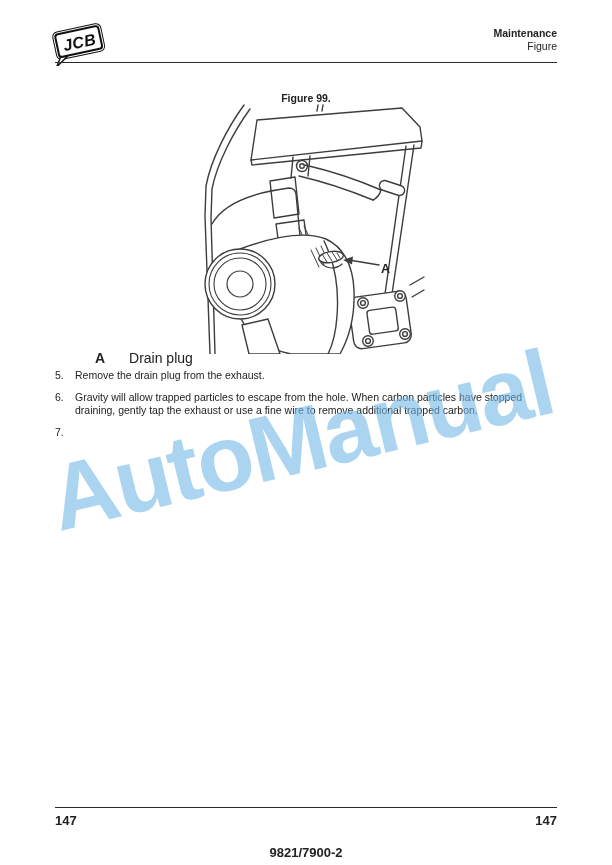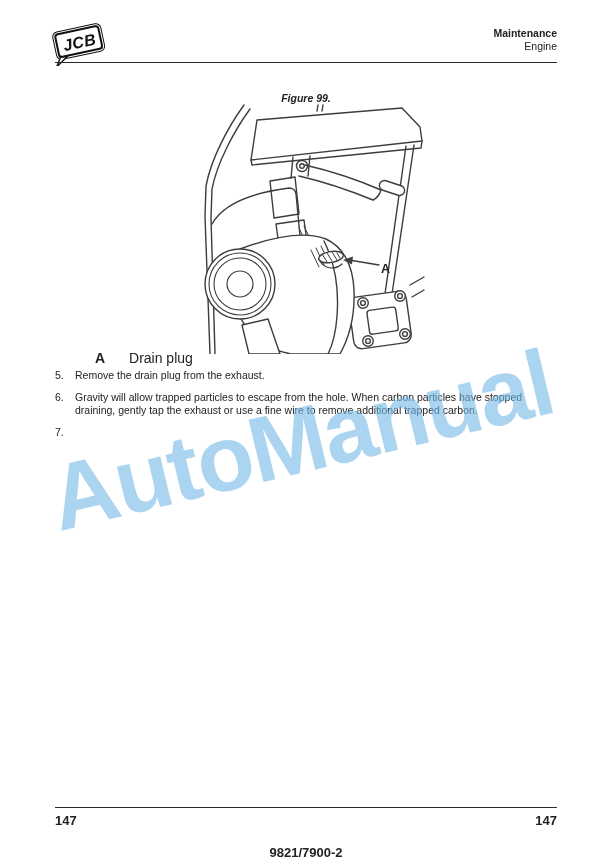--- a/index.html
+++ b/index.html
@@ -23,21 +23,21 @@
   .rule {
     position:absolute; left:55px; width:502px; height:1.2px;
     background:#2a2a2a;
   }
   .rule.top { top:62px; }
   .rule.bottom { top:807px; }
 
   
   .figure-title {
     position:absolute; top:92px; left:0; width:612px;
-    text-align:center; font-size:10.5px; font-weight:bold;font-style:italic;
+    text-align:center; font-size:10.5px; font-weight:bold;
   }
   .figure-wrap { position:absolute; left:183px; top:104px; width:242px; height:250px; }
   .figure-caption {
     position:absolute; left:95px; top:350px; font-size:14px;
   }
   .figure-caption .key { font-weight:bold; }
   .figure-caption .lbl { margin-left:20px; }
 
   
   .steps {
@@ -76,21 +76,21 @@
     <g transform="rotate(-12 29 23)">
       <rect x="4.5" y="7.5" width="49" height="28" rx="5" fill="#ffffff" stroke="#111111" stroke-width="1"></rect>
       <path d="M 8,33 L 2,42 L 15,33.5 Z" fill="#ffffff" stroke="#111111" stroke-width="1.4" stroke-linejoin="round"></path>
       <rect x="7" y="10" width="44" height="23" rx="3" fill="#ffffff" stroke="#111111" stroke-width="2"></rect>
       <text x="13" y="28" font-size="16" font-weight="bold" font-style="italic" fill="#111111" letter-spacing="0.5">JCB</text>
     </g>
   </svg>
 
   <div class="header-right">
     <div class="section">Maintenance</div>
-    <div class="subsection">Engine</div>
+    <div class="subsection">Figure</div>
   </div>
   <div class="rule top"></div>
 
   <div class="figure-title">Figure 99.</div>
 
   <svg class="figure-wrap" viewBox="0 0 242 250" aria-hidden="true">
     <g stroke="#3d3d3d" fill="none" stroke-width="1.4" stroke-linecap="round" stroke-linejoin="round">
 
       <g>
         <path d="M 61,1 C 45,23 28,55 23,82 L 22,112 L 27,250"></path>

